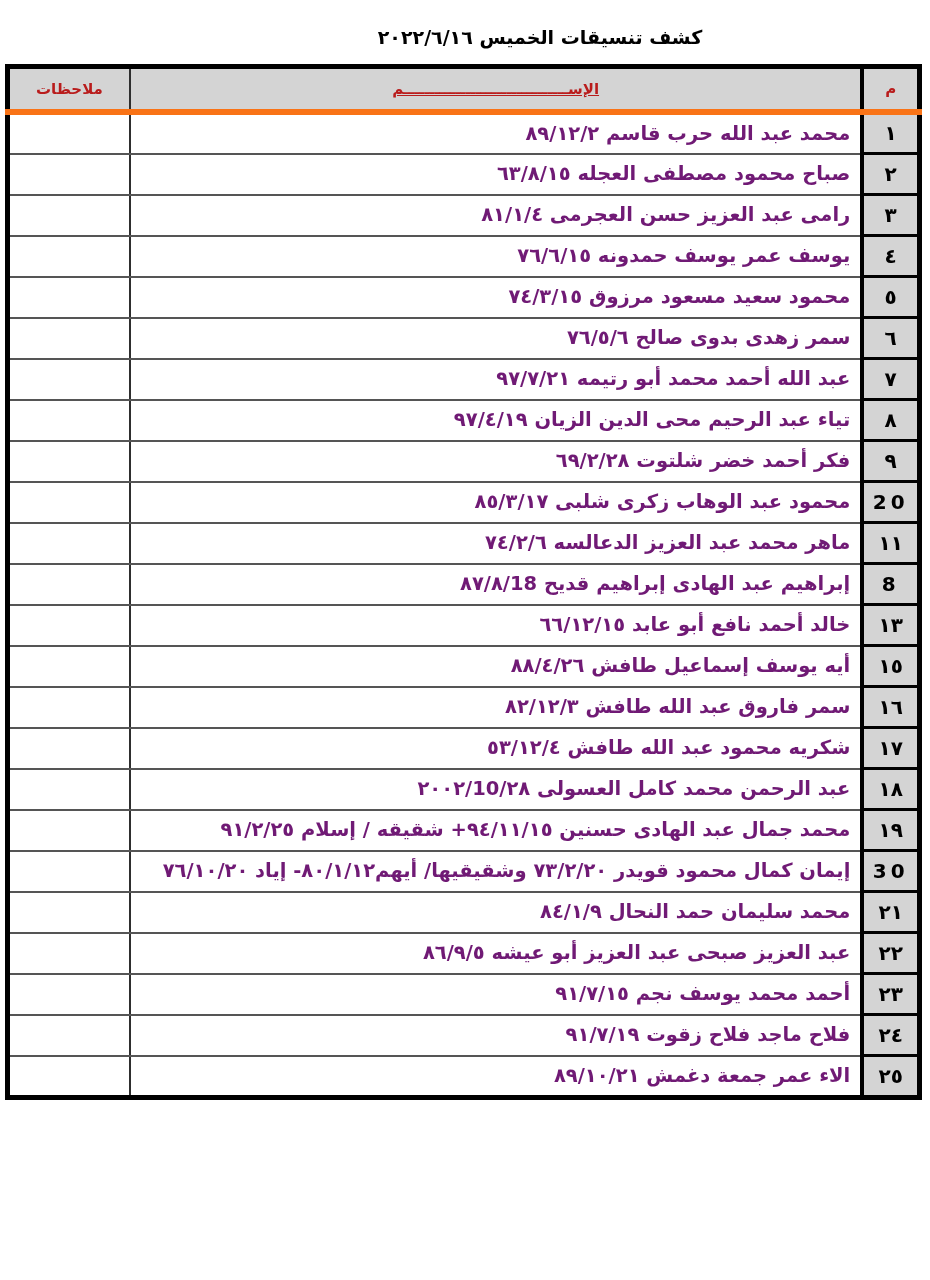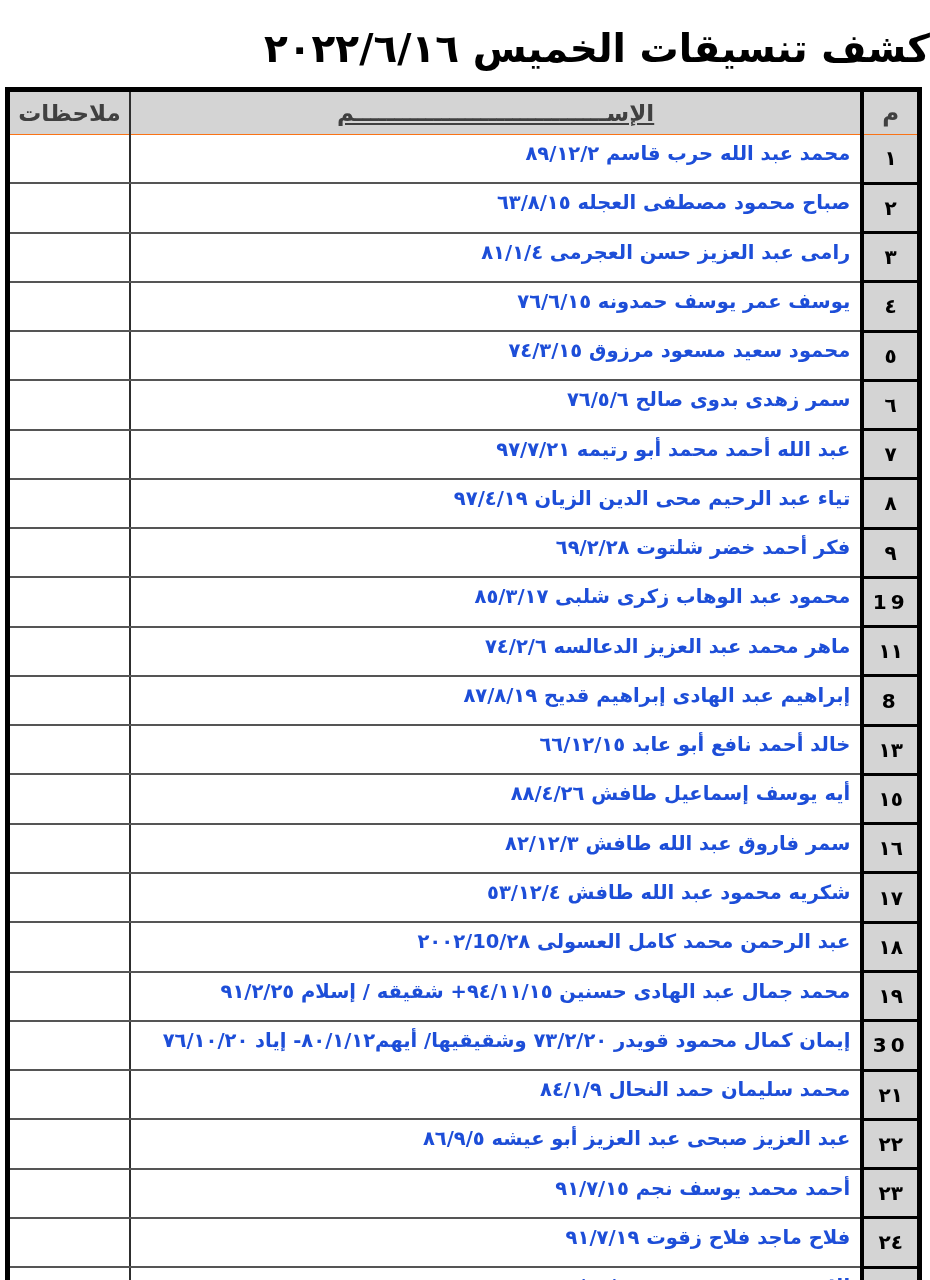--- a/index.html
+++ b/index.html
@@ -8,45 +8,45 @@
     width:930px; height:1280px; overflow:hidden;
     font-family:"DejaVu Sans", sans-serif;
     font-weight:bold; color:#0d0d0d;
   }
   .page { width:930px; height:1280px; background:#fff; }
 
   .doc-title {
     direction:rtl;
     padding-top:26px;
     padding-left:150px;      
-    text-align:right;
-    font-size:39px;
+    text-align:center;
+    font-size:19px;
     letter-spacing:0.5px;
     color:#000;
     white-space:nowrap;
   }
 
   table.roster {
     direction:rtl;
     margin:16px 8px 0 5px;
     width:917px;
     border-collapse:collapse;
     border:5px solid #000;
     table-layout:fixed;
   }
   col.c-num   { width:57px; }
   col.c-name  { width:730px; }
   col.c-notes { width:122px; }
 
   th {
     background:#d4d4d4;
     height:45px;
-    font-size:23px;
-    color:#404040;
-    border-bottom:1px solid #f97316;
+    font-size:15px;
+    color:#b91c1c;
+    border-bottom:6px solid #f97316;
     vertical-align:middle;
   }
   th.h-num   { border-left:4px solid #000; }
   th.h-name  { border-left:2px solid #2e2e2e; white-space:nowrap; overflow:hidden;text-decoration:underline; }
   th.h-notes {}
 
   tr.body-row { height:41px; }
 
   td { vertical-align:middle; }
   td.num {
@@ -55,25 +55,25 @@
     border-bottom:3px solid #000;
     text-align:center;
     font-size:20px;
     letter-spacing:4px;
     color:#000;
   }
   td.name {
     border-left:2px solid #2e2e2e;
     border-bottom:2px solid #555;
     text-align:right;
-    padding:5px 10px 14px 14px;
+    padding:5px 10px 5px 14px;
     font-size:19.5px;
     line-height:1.45;
     letter-spacing:0.4px;
-    color:#1d4ed8;
+    color:#701a75;
   }
   td.notes {
     border-bottom:2px solid #555;
   }
 </style>
 </head>
 <body>
 
 <div class="page">
 
@@ -132,32 +132,32 @@
           <td class="num">٨</td>
           <td class="name">تياء عبد الرحيم محى الدين الزيان ٩٧/٤/١٩</td>
           <td class="notes"></td>
         </tr>
         <tr class="body-row">
           <td class="num">٩</td>
           <td class="name">فكر أحمد خضر شلتوت ٦٩/٢/٢٨</td>
           <td class="notes"></td>
         </tr>
         <tr class="body-row">
-          <td class="num">19</td>
+          <td class="num">20</td>
           <td class="name">محمود عبد الوهاب زكرى شلبى ٨٥/٣/١٧</td>
           <td class="notes"></td>
         </tr>
         <tr class="body-row">
           <td class="num">١١</td>
           <td class="name">ماهر محمد عبد العزيز الدعالسه ٧٤/٢/٦</td>
           <td class="notes"></td>
         </tr>
         <tr class="body-row">
           <td class="num">8</td>
-          <td class="name">إبراهيم عبد الهادى إبراهيم قديح ٨٧/٨/١٩</td>
+          <td class="name">إبراهيم عبد الهادى إبراهيم قديح ٨٧/٨/18</td>
           <td class="notes"></td>
         </tr>
         <tr class="body-row">
           <td class="num">١٣</td>
           <td class="name">خالد أحمد نافع أبو عابد ٦٦/١٢/١٥</td>
           <td class="notes"></td>
         </tr>
         <tr class="body-row">
           <td class="num">١٥</td>
           <td class="name">أيه يوسف إسماعيل طافش ٨٨/٤/٢٦</td>

